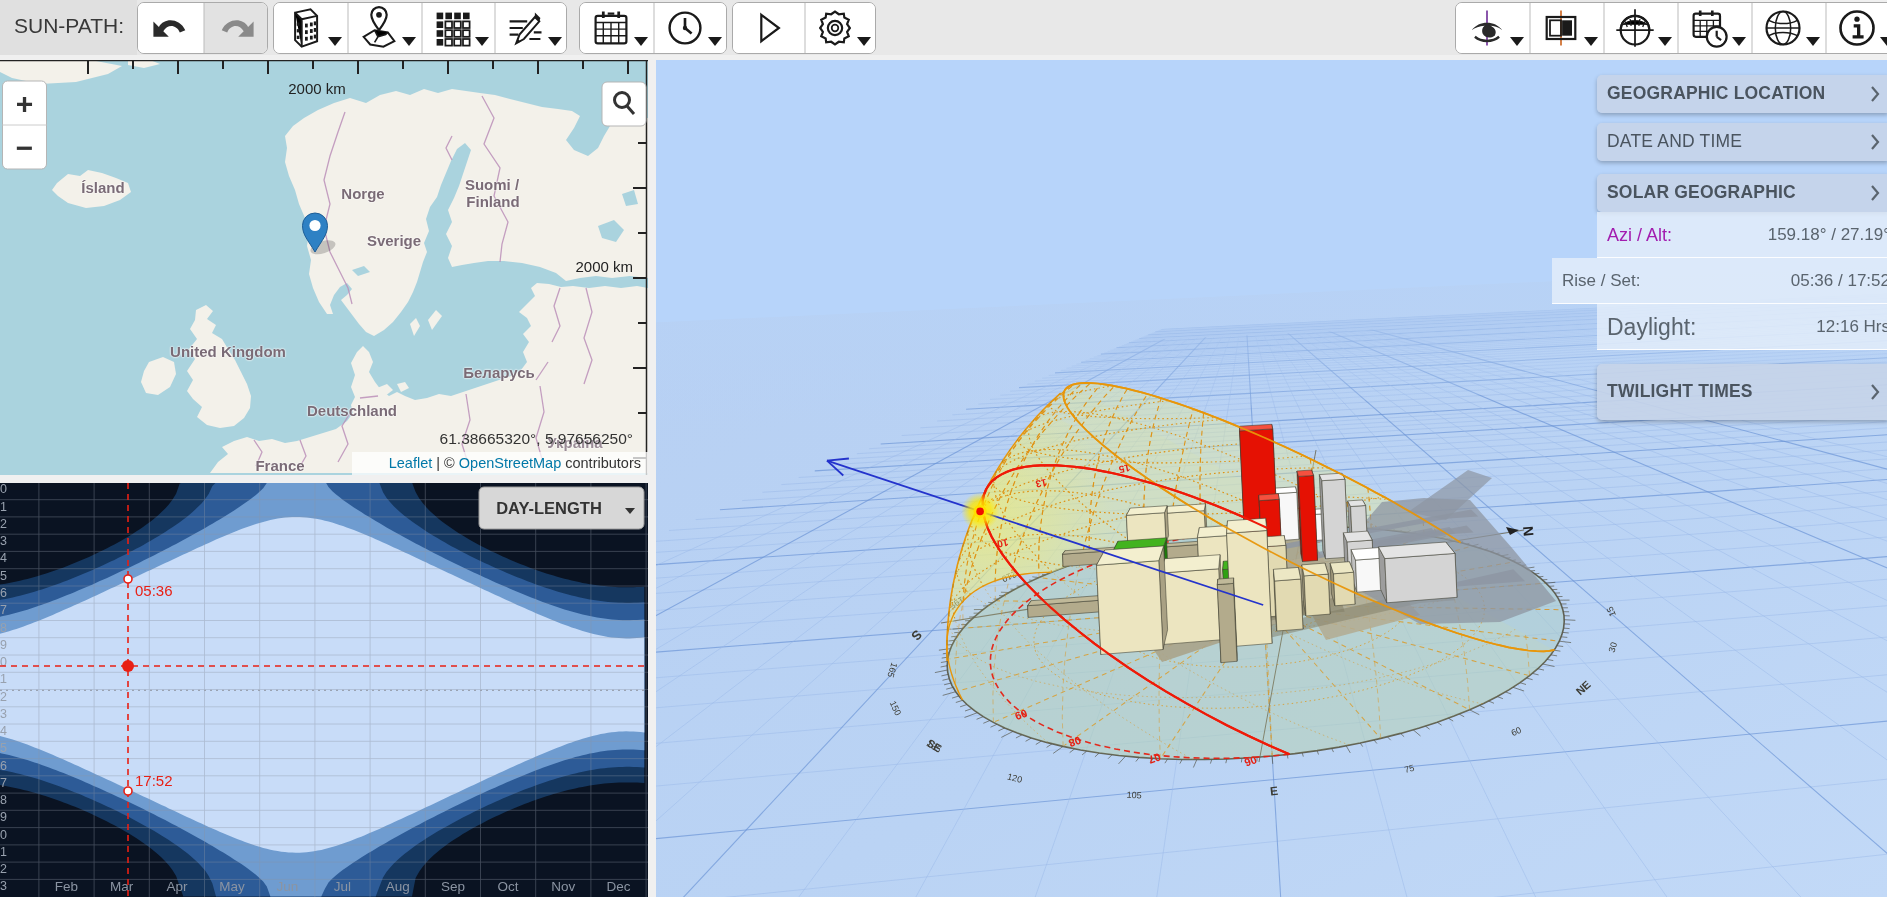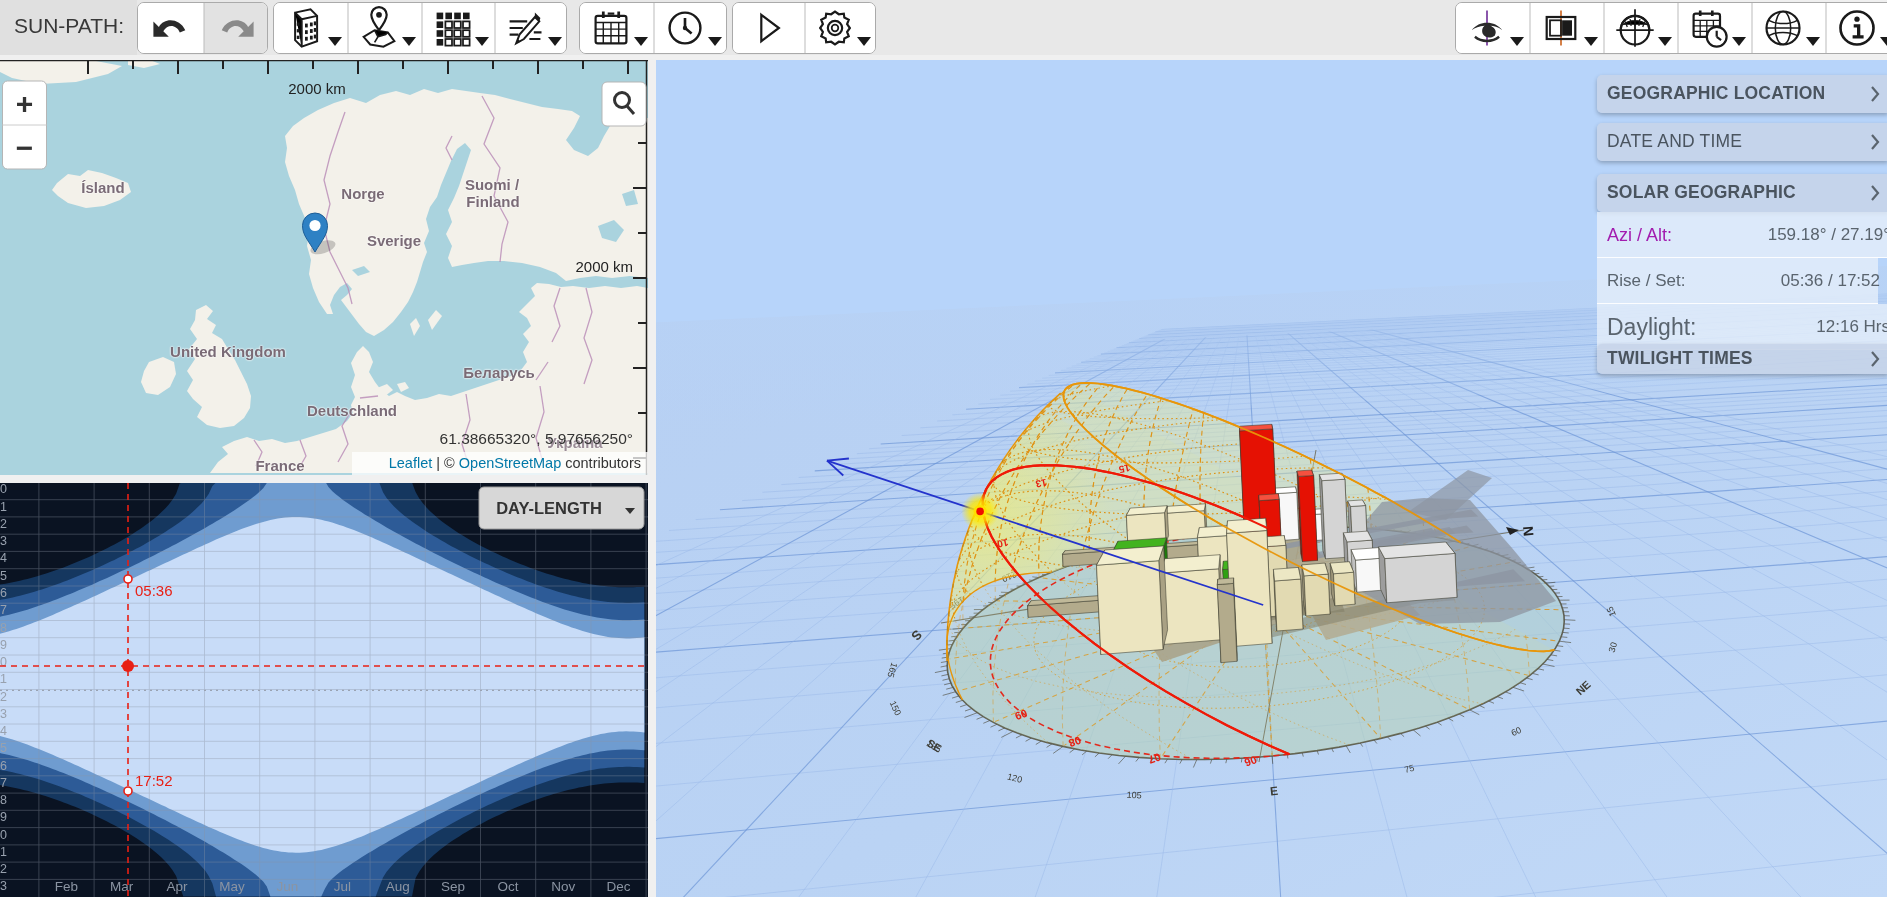--- a/index.html
+++ b/index.html
@@ -1043,25 +1043,25 @@
 <div style="position:absolute;left:1597px;top:174px;width:291px;height:38px;background:rgba(198,212,233,0.9);border-radius:5px 0 0 5px;box-shadow:0 2px 4px rgba(0,0,0,0.25)">
     <div style="position:absolute;left:10px;top:50%;transform:translateY(-52%);font-size:17.5px;font-weight:bold;color:#4a545f;letter-spacing:0.2px;white-space:nowrap">SOLAR GEOGRAPHIC</div>
     <svg width="10" height="16" viewBox="0 0 10 16" style="position:absolute;right:8px;top:50%;margin-top:-8px">
       <path d="M2 1 L8 8 L2 15" stroke="#5a646e" stroke-width="2.2" fill="none"></path>
     </svg>
   </div>
 <div style="position:absolute;left:1597px;top:212px;width:291px;height:46px;background:rgba(228,238,250,0.82);border-bottom:1px solid rgba(255,255,255,0.9)">
     <div style="position:absolute;left:10px;top:50%;transform:translateY(-50%);font-size:18px;color:#a21caf">Azi / Alt:</div>
     <div style="position:absolute;right:-2px;top:50%;transform:translateY(-50%);font-size:17px;color:#5a646e;white-space:nowrap">159.18° / 27.19°</div>
   </div>
-<div style="position:absolute;left:1597px;top:258px;width:281px;height:46px;background:rgba(228,238,250,0.82);border-bottom:1px solid rgba(255,255,255,0.9)">
+<div style="position:absolute;left:1552px;top:258px;width:336px;height:46px;background:rgba(228,238,250,0.82);border-bottom:1px solid rgba(255,255,255,0.9)">
     <div style="position:absolute;left:10px;top:50%;transform:translateY(-50%);font-size:17px;color:#5a646e">Rise / Set:</div>
     <div style="position:absolute;right:-2px;top:50%;transform:translateY(-50%);font-size:17px;color:#5a646e;white-space:nowrap">05:36 / 17:52</div>
   </div>
 <div style="position:absolute;left:1597px;top:304px;width:291px;height:46px;background:rgba(228,238,250,0.82);border-bottom:1px solid rgba(255,255,255,0.9)">
     <div style="position:absolute;left:10px;top:50%;transform:translateY(-50%);font-size:23px;color:#5a646e">Daylight:</div>
     <div style="position:absolute;right:-2px;top:50%;transform:translateY(-50%);font-size:17px;color:#5a646e;white-space:nowrap">12:16 Hrs</div>
   </div>
-<div style="position:absolute;left:1597px;top:344px;width:291px;height:30px;background:rgba(198,212,233,0.9);border-radius:5px 0 0 5px;box-shadow:0 2px 4px rgba(0,0,0,0.25)">
+<div style="position:absolute;left:1597px;top:364px;width:291px;height:56px;background:rgba(198,212,233,0.9);border-radius:5px 0 0 5px;box-shadow:0 2px 4px rgba(0,0,0,0.25)">
     <div style="position:absolute;left:10px;top:50%;transform:translateY(-52%);font-size:17.5px;font-weight:bold;color:#4a545f;letter-spacing:0.2px;white-space:nowrap">TWILIGHT TIMES</div>
     <svg width="10" height="16" viewBox="0 0 10 16" style="position:absolute;right:8px;top:50%;margin-top:-8px">
       <path d="M2 1 L8 8 L2 15" stroke="#5a646e" stroke-width="2.2" fill="none"></path>
     </svg>
   </div>
 </body></html>

